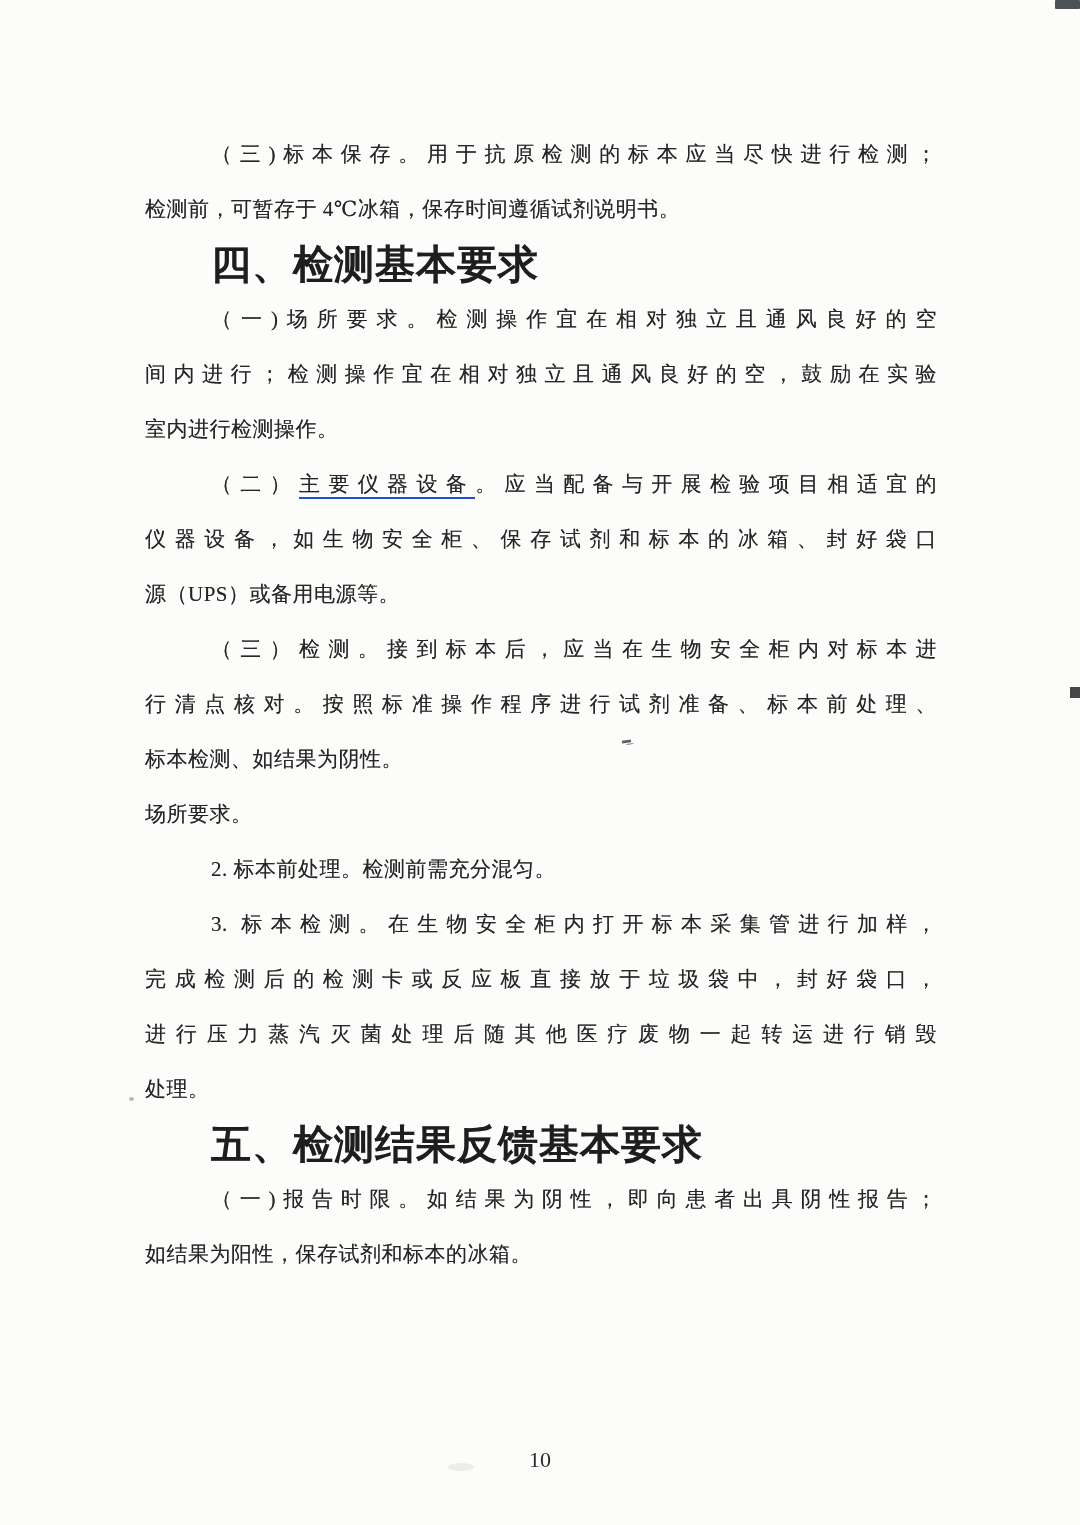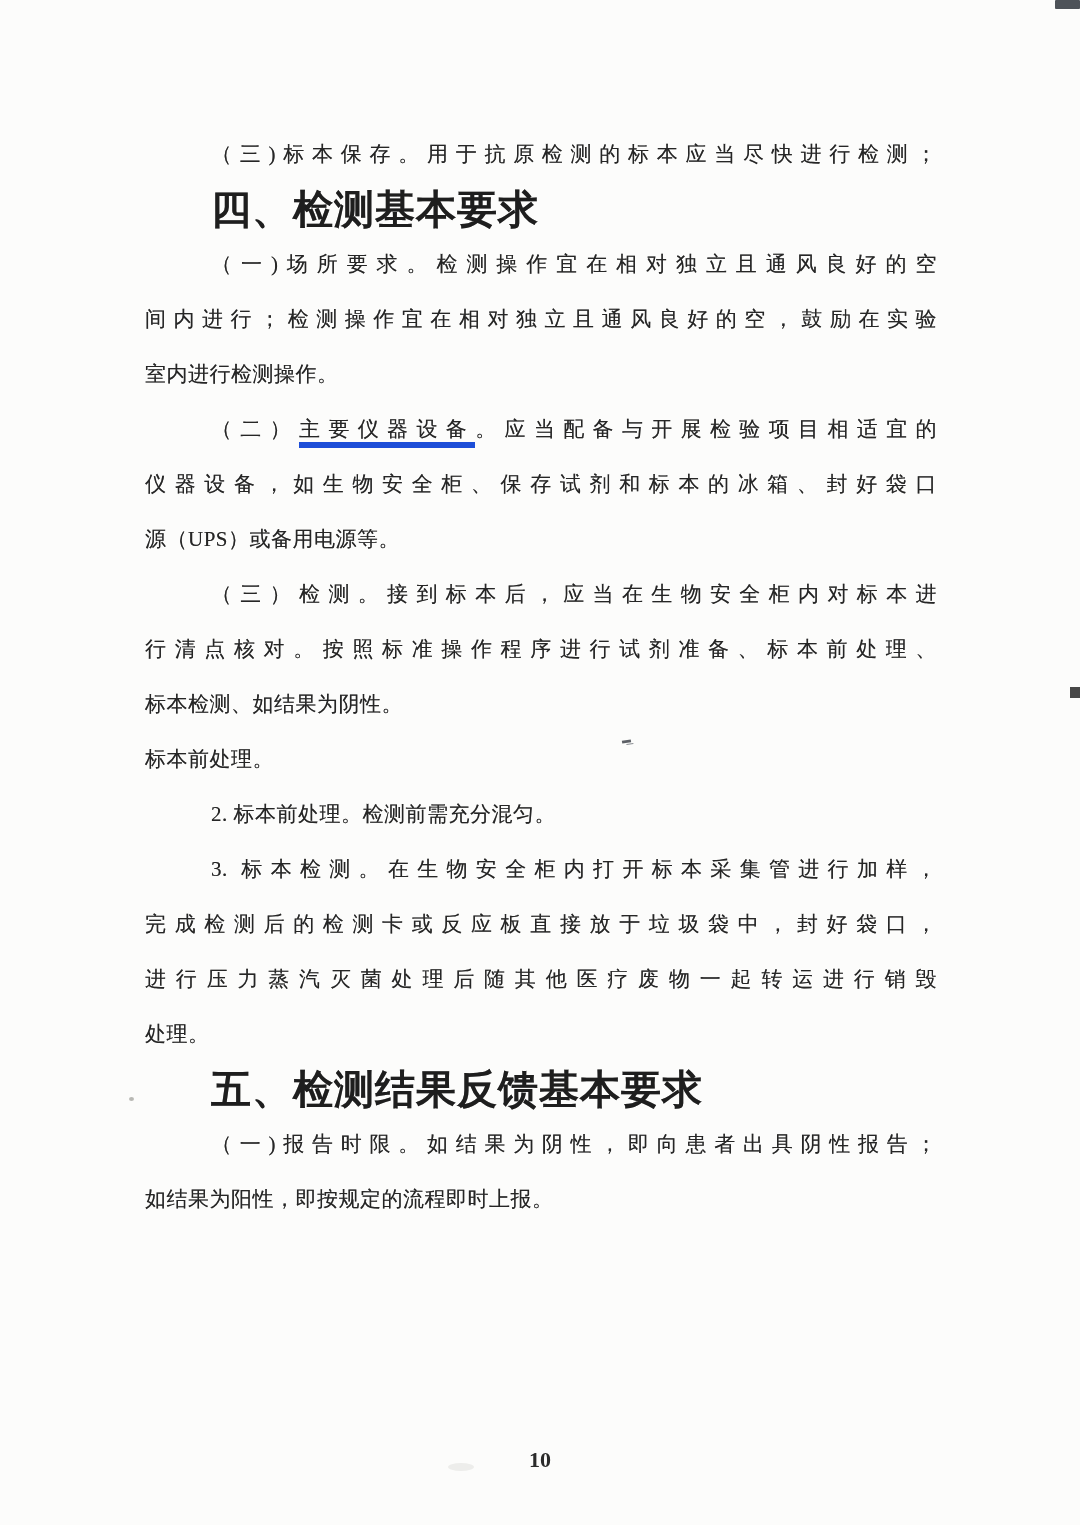--- a/index.html
+++ b/index.html
@@ -34,33 +34,32 @@
     text-justify: inter-character;
   }
   .line.heading {
     font-family: "Liberation Sans", "DejaVu Sans", sans-serif;
     font-weight: 700;
     font-size: 40px;
     color: #1e1e1e;
     letter-spacing: 1px;
   }
   .u {
-    border-bottom: 6px solid #1d4ed8;
+    border-bottom: 2px solid #1d4ed8;
     padding-bottom: 1px;
   }
   .page-number {
     position: absolute;
     top: 1445px;
     left: 0;
     width: 100%;
     text-align: center;
     font-size: 22px;
     line-height: 30px;
     color: #2b2b2b;
-    font-weight: bold;
   }
   
   .artifact-corner {
     position: absolute;
     top: 0; right: 0;
     width: 25px; height: 9px;
     background: #4d5258;
     border-radius: 1px;
   }
   .artifact-edge {
@@ -93,39 +92,40 @@
     background: #ededeb;
   }
 </style>
 </head>
 <body>
 
 <div class="page">
 
   <div class="text-column">
       <div class="line indent full">（三)标本保存。用于抗原检测的标本应当尽快进行检测；</div>
+      <div class="line">检测前，可暂存于 4℃冰箱，保存时间遵循试剂说明书。</div>
       <div class="line indent heading">四、检测基本要求</div>
       <div class="line indent full">（一)场所要求。检测操作宜在相对独立且通风良好的空</div>
       <div class="line full">间内进行；检测操作宜在相对独立且通风良好的空，鼓励在实验</div>
       <div class="line">室内进行检测操作。</div>
       <div class="line indent full"><span>（二）</span><span class="u">主要仪器设备</span><span>。应当配备与开展检验项目相适宜的</span></div>
       <div class="line full">仪器设备，如生物安全柜、保存试剂和标本的冰箱、封好袋口</div>
       <div class="line">源（UPS）或备用电源等。</div>
       <div class="line indent full">（三）检测。接到标本后，应当在生物安全柜内对标本进</div>
       <div class="line full">行清点核对。按照标准操作程序进行试剂准备、标本前处理、</div>
       <div class="line">标本检测、如结果为阴性。</div>
-      <div class="line">标本前处理。</div>
+      <div class="line">场所要求。</div>
       <div class="line indent">2. 标本前处理。检测前需充分混匀。</div>
       <div class="line indent full">3. 标本检测。在生物安全柜内打开标本采集管进行加样，</div>
       <div class="line full">完成检测后的检测卡或反应板直接放于垃圾袋中，封好袋口，</div>
       <div class="line full">进行压力蒸汽灭菌处理后随其他医疗废物一起转运进行销毁</div>
       <div class="line">处理。</div>
       <div class="line indent heading">五、检测结果反馈基本要求</div>
       <div class="line indent full">（一)报告时限。如结果为阴性，即向患者出具阴性报告；</div>
-      <div class="line">如结果为阳性，即按规定的流程即时上报。</div>
+      <div class="line">如结果为阳性，保存试剂和标本的冰箱。</div>
     </div>
 
   <div class="page-number">10</div>
 
   <div class="artifact-corner"></div>
   <div class="artifact-edge"></div>
   <div class="artifact-speck"></div>
   <div class="artifact-dot"></div>
   <div class="artifact-smudge"></div>
 

